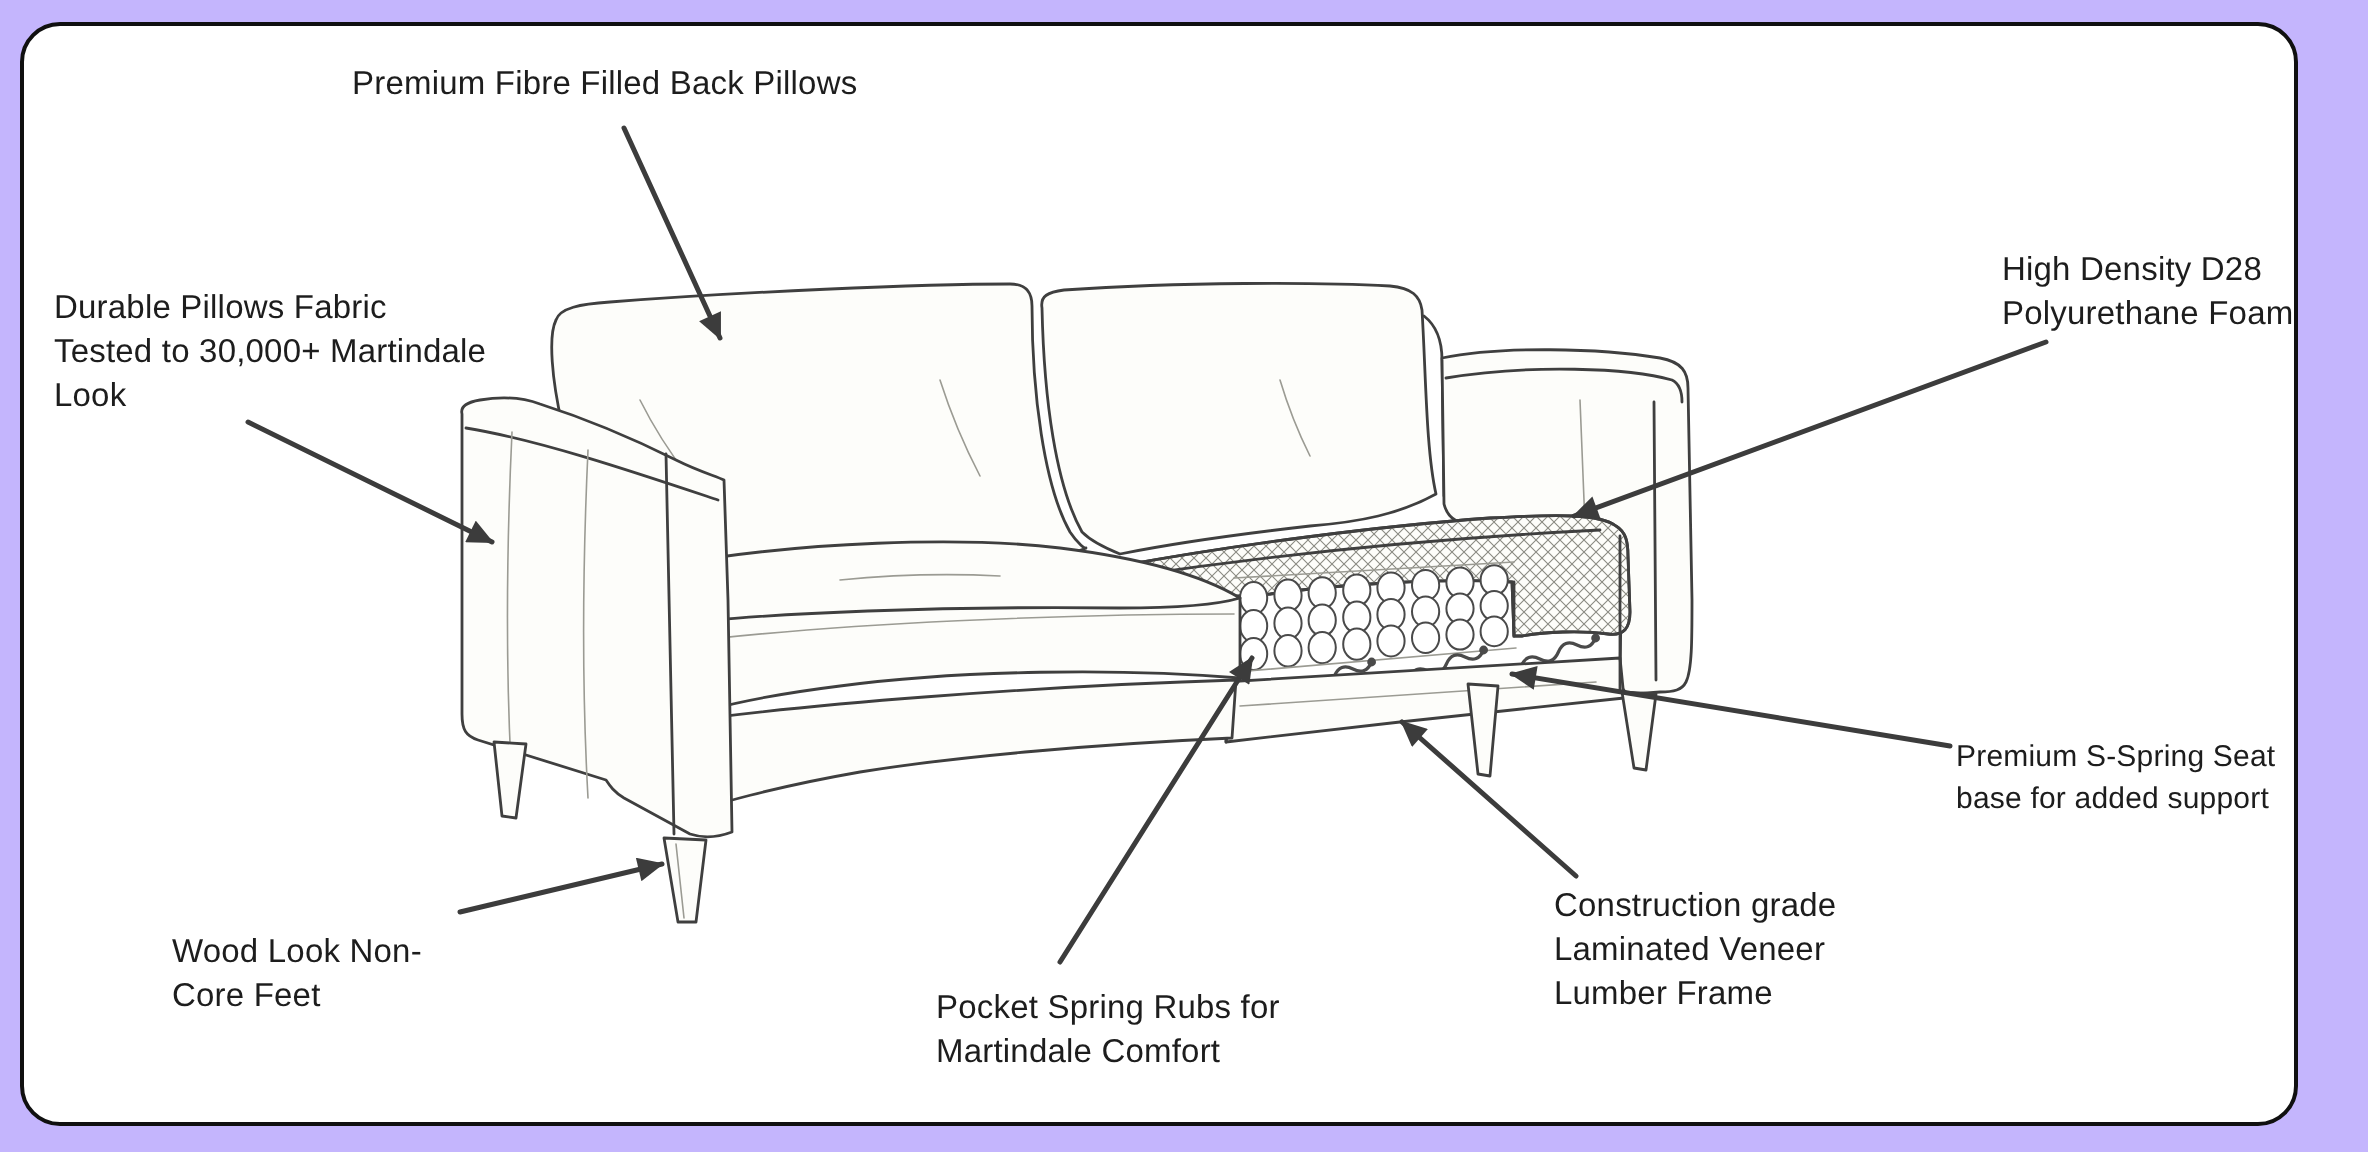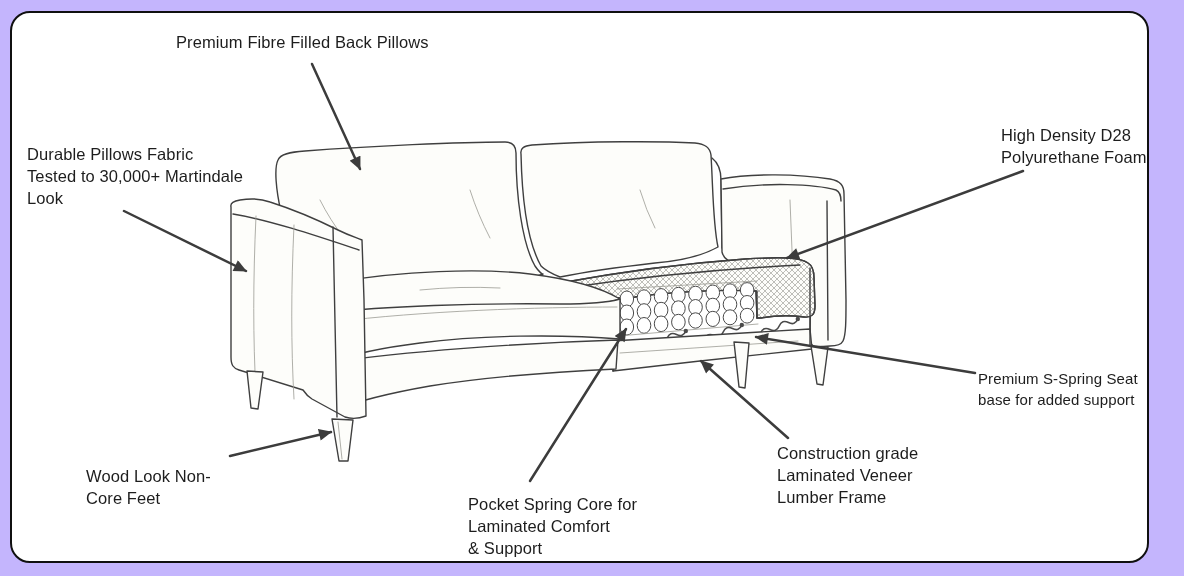--- a/index.html
+++ b/index.html
@@ -188,22 +188,21 @@
     <div>base for added support</div>
   </div>
 
   <div class="label" style="left:777px;top:442px;">
     <div>Construction grade</div>
     <div>Laminated Veneer</div>
     <div>Lumber Frame</div>
   </div>
 
   <div class="label" style="left:468px;top:493px;">
-    <div>Pocket Spring Core for</div>
-    <div>Laminated Comfort</div>
-    <div>&amp; Support</div>
+    <div>Pocket Spring Rubs for</div>
+    <div>Martindale Comfort</div>
   </div>
 
   <div class="label" style="left:86px;top:453px;margin-top:12px;">
     <div>Wood Look Non-</div>
     <div>Core Feet</div>
   </div>
 </div>
 
 </body></html>

